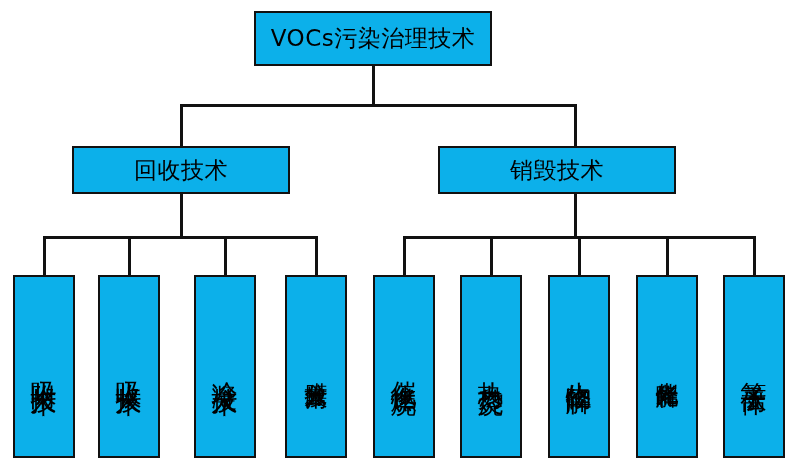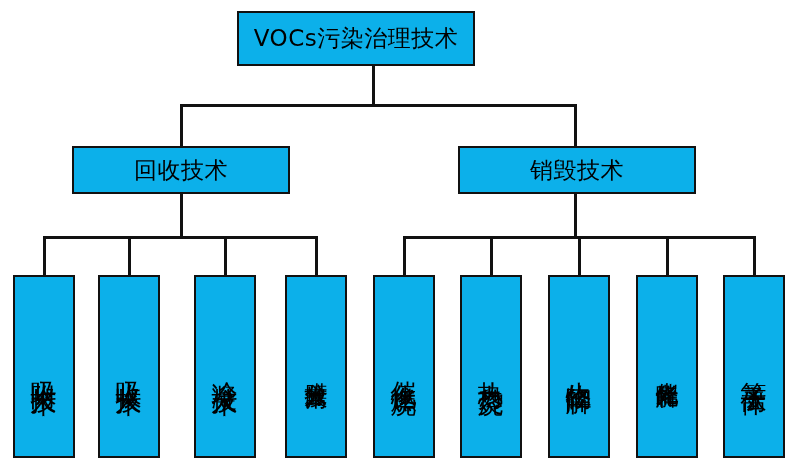--- a/index.html
+++ b/index.html
@@ -29,38 +29,38 @@
     line-height: 1.05;
   }
   .node .label {
     display: block;
     text-align: center;
     font-weight: 400;
     letter-spacing: 0.5px;
   }
   
   .node.root {
-    left: 237px;
+    left: 254px;
     top: 11px;
     width: 238px;
     height: 55px;
   }
   .node.root .label {
     font-size: 23px;
   }
   
   .node.level2 {
     top: 146px;
     height: 48px;
   }
   .node.level2 .label {
     font-size: 23px;
   }
   .node.level2.l2-left  { left: 72px;  width: 218px; align-items: center; }
-  .node.level2.l2-right { left: 458px; width: 238px; }
+  .node.level2.l2-right { left: 438px; width: 238px; }
   
   .node.leaf {
     top: 275px;
     width: 62px;
     height: 183px;
   }
   .node.leaf .label {
     writing-mode: vertical-rl;
     text-orientation: upright;
     font-size: 26px;

